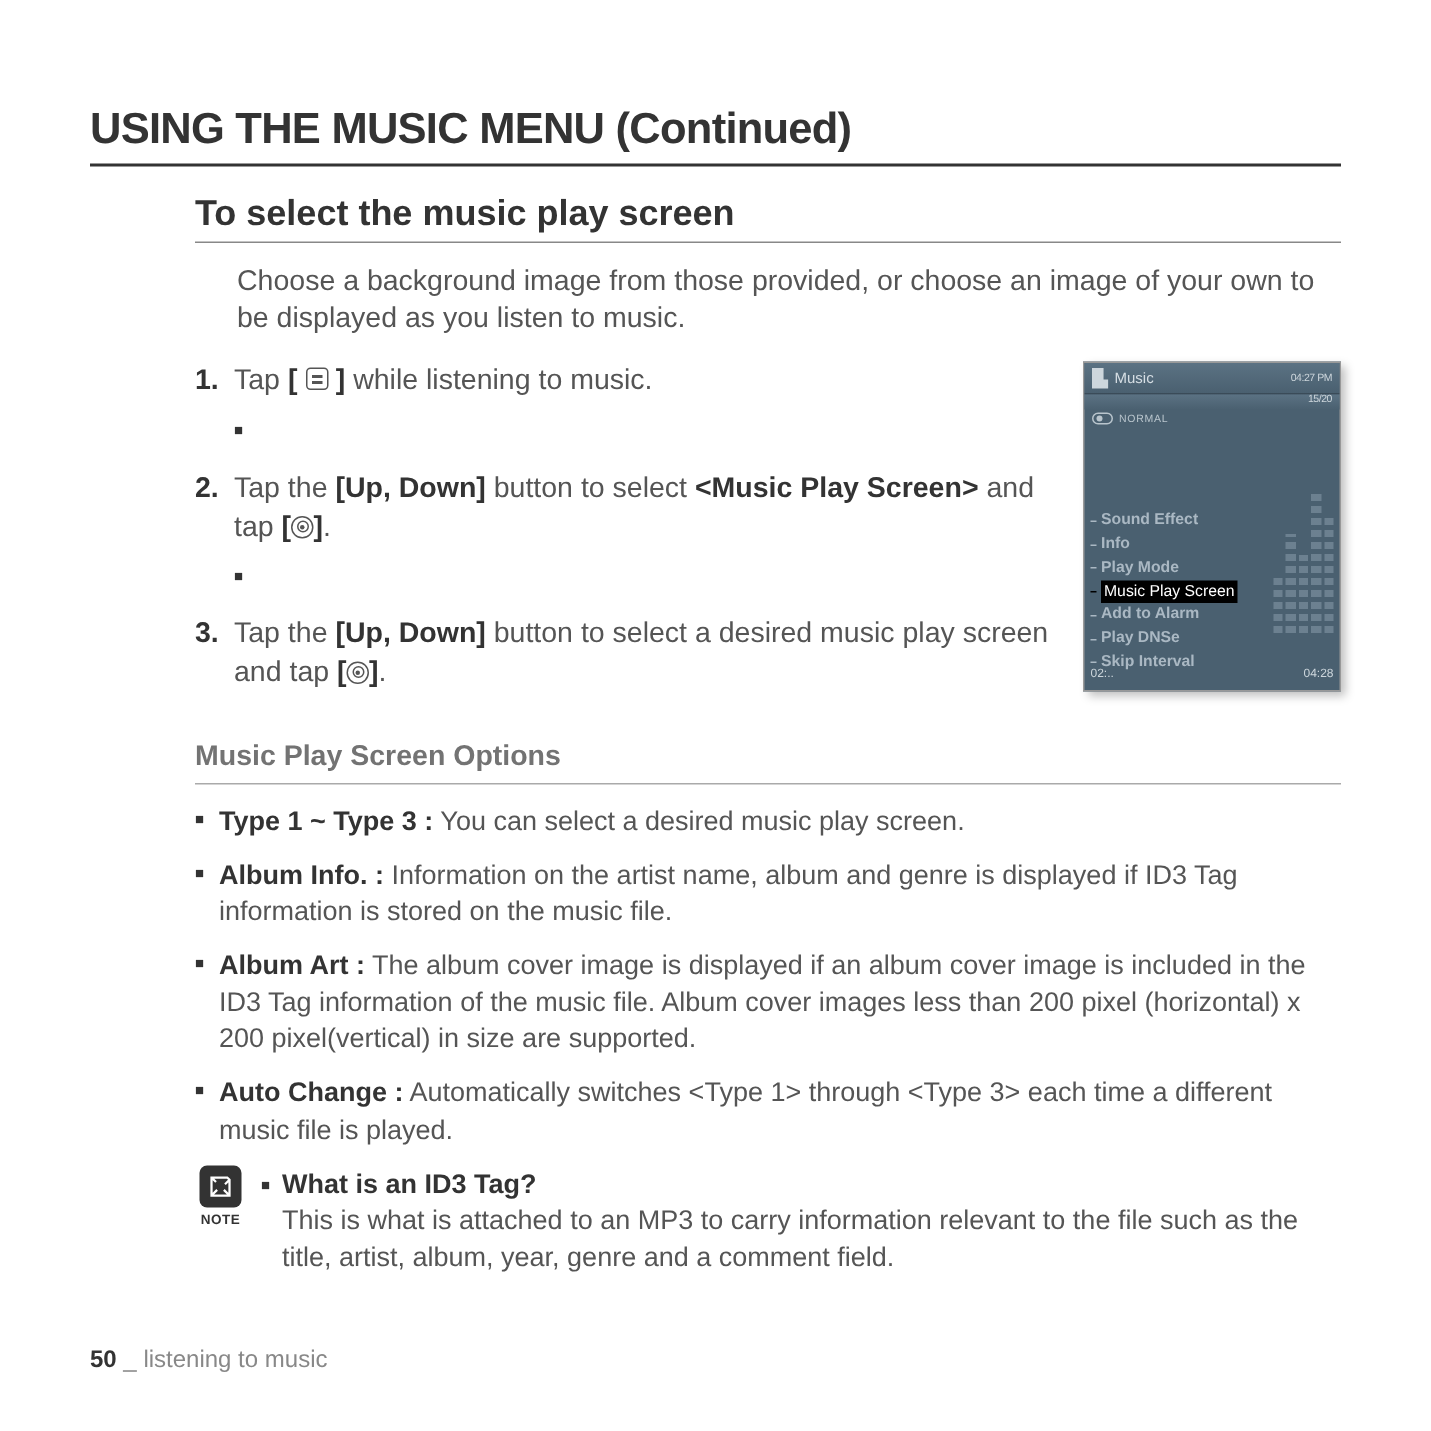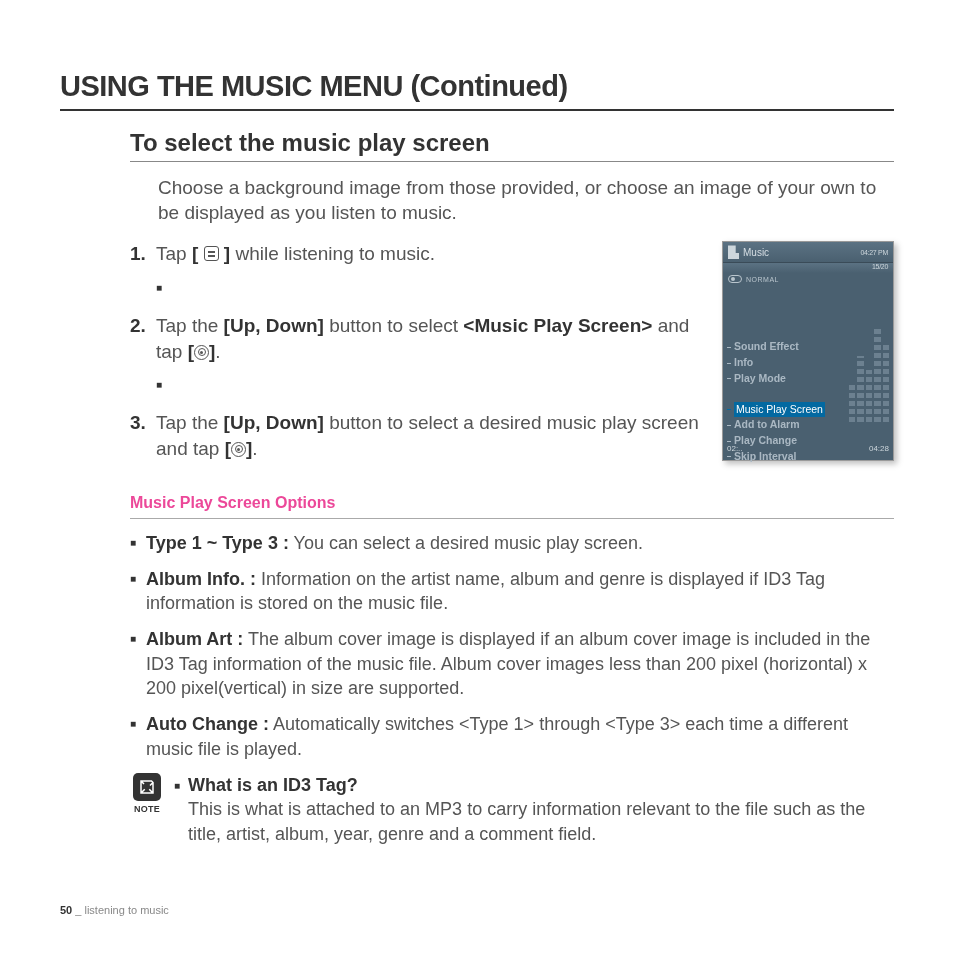--- a/index.html
+++ b/index.html
@@ -131,30 +131,30 @@
   .eq div { flex:1; background: repeating-linear-gradient(to top,#8ea1b0 0 5px, transparent 5px 8px); opacity:0.5;}
   .eq div:nth-child(1){height:40%;} .eq div:nth-child(2){height:70%;}
   .eq div:nth-child(3){height:55%;} .eq div:nth-child(4){height:100%;}
   .eq div:nth-child(5){height:85%;}
   .menu {
     position:absolute; left:4px; top:52px; font-size:10.5px; line-height:1.5;
   }
   .menu .row { display:flex; align-items:center; gap:3px; color:#aab8c3;font-weight:bold;}
   .menu .dash { width:4px; height:1px; background:#aab8c3;}
   .menu .row.active { color:#fff; font-weight:normal;}
-  .menu .row.active span { background:#0369a1; padding:0 2px;margin-top:15px;}
+  .menu .row.active span { background:#000000; padding:0 2px;}
   .dev-foot {
     position:absolute; bottom:2px; left:4px; right:4px;
     display:flex; justify-content:space-between; font-size:8px; color:#cdd6dc;
   }
 
   .subsection {
-    font-size: 16px;
+    font-size: 19px;
     font-weight: bold;
-    color: #ec4899;
+    color: #737373;
     margin: 22px 0 0 70px;
     padding-bottom: 6px;
     border-bottom: 1px solid #aaa;
   }
   .options { margin: 12px 0 0 70px; }
   .opt {
     display: flex; font-size: 18px; color:#555; line-height:1.35; margin-bottom:12px;
   }
   .opt .bullet { min-width:16px; font-size:10px; line-height:24px; color:#333;}
   .opt-body { flex:1; }
@@ -168,21 +168,21 @@
     width:28px; height:28px; background:#333; border-radius:5px; margin:0 auto 2px;
     display:flex; align-items:center; justify-content:center;
   }
   .note-icon .sq svg { width:18px; height:18px; }
   .note-icon .lbl { font-size:9px; font-weight:bold; color:#333; letter-spacing:0.3px;}
   .note-body { flex:1; }
   .note-body .bullet { display:inline-block; width:14px; font-size:10px; vertical-align:2px; color:#333;}
 
   .footer {
     position:absolute; bottom:38px; left:60px;
-    font-size:11px; color:#888;
+    font-size:16px; color:#888;
   }
   .footer .pg { font-weight:bold; color:#333; }
 </style>
 </head>
 <body>
 
 <div class="main-title">USING THE MUSIC MENU (Continued)</div>
 
 <div class="section-title">To select the music play screen</div>
 
@@ -258,21 +258,21 @@
           <div class="row active">
             <span class="dash"></span>
             <span>Music Play Screen</span>
           </div>
           <div class="row">
             <span class="dash"></span>
             <span>Add to Alarm</span>
           </div>
           <div class="row">
             <span class="dash"></span>
-            <span>Play Change</span>
+            <span>Play DNSe</span>
           </div>
           <div class="row">
             <span class="dash"></span>
             <span>Skip Interval</span>
           </div>
         </div>
       <div class="dev-foot">
         <span>02:..</span>
         <span>04:28</span>
       </div>

